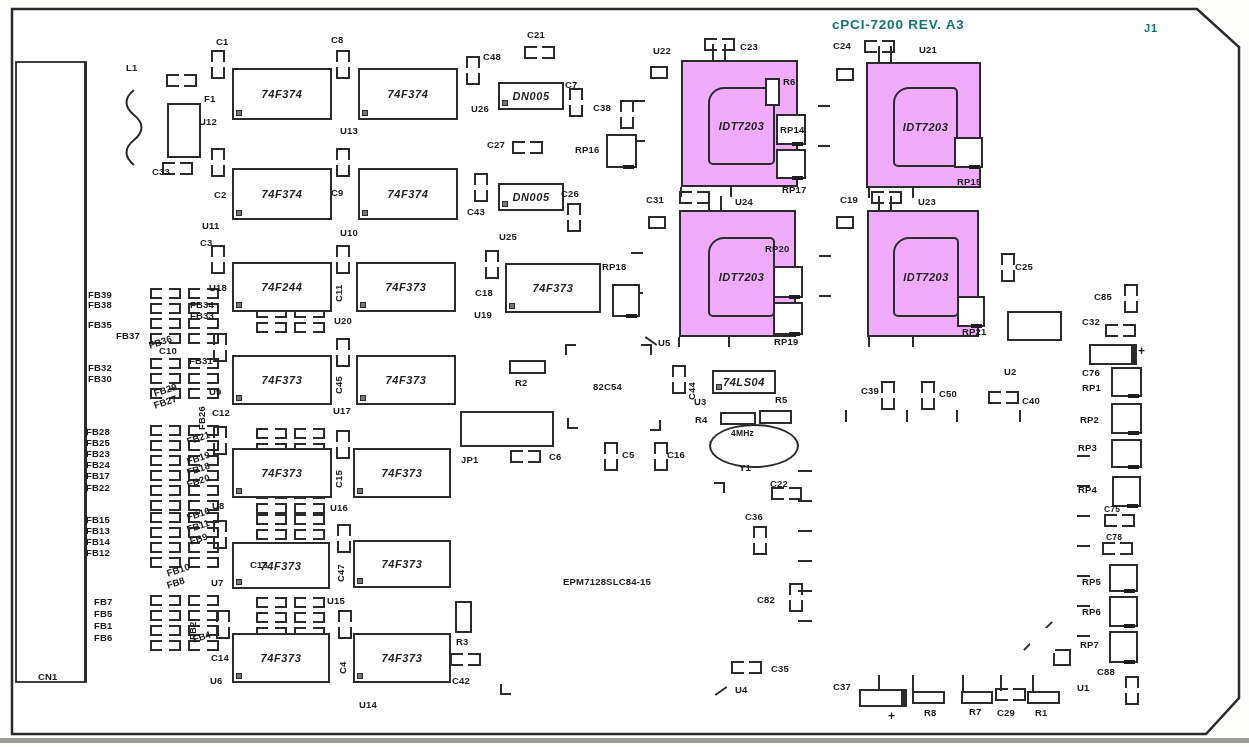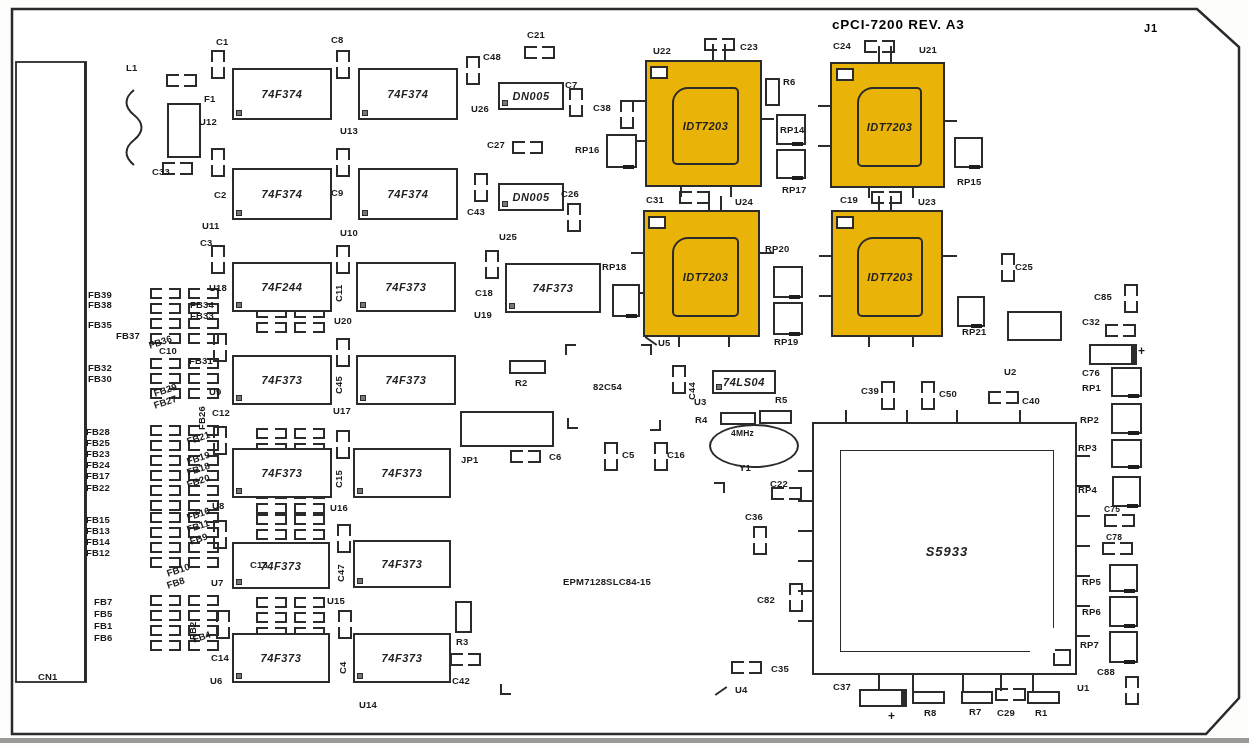--- a/index.html
+++ b/index.html
@@ -6,21 +6,21 @@
   #board{position:relative;width:1249px;height:747px;background:#fdfdfc;overflow:hidden;
          font-family:"Liberation Sans",sans-serif;}
   #outline-svg{position:absolute;left:0;top:0;z-index:0;}
   .lbl{position:absolute;z-index:5;font:700 9.5px "Liberation Sans",sans-serif;color:#1b1b1b;
        letter-spacing:.2px;white-space:pre;line-height:10px;}
   .lbl.d{transform:rotate(-18deg);transform-origin:left center;}
   .lbl.v90{transform:rotate(-90deg);transform-origin:left top;}
   .lbl.sm{font-size:8.5px;}
   .lbl.plus{font-size:12px;line-height:10px;}
   .title-text{position:absolute;z-index:6;font:700 13.5px "Liberation Sans",sans-serif;
-       color:#000000;letter-spacing:.8px;}
+       color:#0f766e;letter-spacing:.8px;}
   .chip{position:absolute;z-index:3;border:2px solid #2b2b2b;background:#fff;
         display:flex;align-items:center;justify-content:center;box-sizing:border-box;}
   .chip .nm{font:italic 700 11px "Liberation Sans",sans-serif;color:#222;letter-spacing:.6px;}
   .chip .p1{position:absolute;left:2px;bottom:2px;width:6px;height:6px;
             border:1.5px solid #2b2b2b;background:#777;box-sizing:border-box;}
   .cap{position:absolute;z-index:2;display:flex;}
   .cap.v{flex-direction:column;gap:5px;}
   .cap.h{flex-direction:row;gap:5px;}
   .cap span{display:block;border:2px solid #2b2b2b;box-sizing:border-box;}
   .cap.v span{width:14px;height:12px;}
@@ -34,21 +34,21 @@
   .rbody{position:absolute;z-index:2;border:2px solid #2b2b2b;background:#fff;box-sizing:border-box;}
   .rbody.thick{border-width:2.5px;border-right-width:6px;}
   .rbody.ellipse{border-radius:50%;}
   .rbody.cover{border:none;background:#fff;z-index:4;}
   .ln{position:absolute;z-index:1;background:#2b2b2b;}
   .lm{position:absolute;z-index:1;width:11px;height:11px;box-sizing:border-box;}
   .lm.tl{border-left:2px solid #2b2b2b;border-top:2px solid #2b2b2b;}
   .lm.tr{border-right:2px solid #2b2b2b;border-top:2px solid #2b2b2b;}
   .lm.bl{border-left:2px solid #2b2b2b;border-bottom:2px solid #2b2b2b;}
   .lm.br{border-right:2px solid #2b2b2b;border-bottom:2px solid #2b2b2b;}
-  .fifo{position:absolute;z-index:2;border:2px solid #2b2b2b;box-sizing:border-box;background:#eab308;}
+  .fifo{position:absolute;z-index:2;border:2px solid #2b2b2b;box-sizing:border-box;background:#f0abfc;margin-left:36px;}
   .fifo .inner{position:absolute;border:2px solid #2b2b2b;border-radius:16px 5px 5px 5px;
                box-sizing:border-box;display:flex;align-items:center;justify-content:center;}
   .fifo .nm,.big .nm{font:italic 700 11px "Liberation Sans",sans-serif;color:#222;letter-spacing:.5px;}
   .big{position:absolute;z-index:2;border:2px solid #2b2b2b;box-sizing:border-box;background:#fff;}
   .big .inner{position:absolute;border:1.8px solid #2b2b2b;box-sizing:border-box;
               display:flex;align-items:center;justify-content:center;}
   .big .nm{font-size:13px;letter-spacing:1px;}
   .ladder{position:absolute;z-index:2;}
   .lrow{display:flex;gap:7px;margin-bottom:4px;}
   .bk{width:12px;height:11px;border:2px solid #2b2b2b;box-sizing:border-box;}
@@ -79,25 +79,20 @@
       </div>
     </div>
     <div class="fifo" style="left: 643px; top: 210px; width: 117px; height: 127px;">
       <div class="inner" style="left: 27px; top: 25px; width: 67px; height: 80px;">
         <span class="nm">IDT7203</span>
       </div>
     </div>
     <div class="fifo" style="left: 831px; top: 210px; width: 112px; height: 127px;">
       <div class="inner" style="left: 24px; top: 25px; width: 66px; height: 80px;">
         <span class="nm">IDT7203</span>
-      </div>
-    </div>
-    <div class="big" style="left: 812px; top: 422px; width: 265px; height: 253px;">
-      <div class="inner" style="left: 26px; top: 26px; width: 214px; height: 202px;">
-        <span class="nm">S5933</span>
       </div>
     </div>
     <div class="rbody" style="left: 167px; top: 103px; width: 34px; height: 55px;"></div>
     <div class="rbody" style="left: 460px; top: 411px; width: 94px; height: 36px;"></div>
     <div class="rbody" style="left: 509px; top: 360px; width: 37px; height: 14px;"></div>
     <div class="rbody" style="left: 455px; top: 601px; width: 17px; height: 32px;"></div>
     <div class="rbody" style="left: 765px; top: 78px; width: 15px; height: 28px;"></div>
     <div class="rbody" style="left: 720px; top: 412px; width: 36px; height: 13px;"></div>
     <div class="rbody" style="left: 759px; top: 410px; width: 33px; height: 14px;"></div>
     <div class="rbody" style="left: 1007px; top: 311px; width: 55px; height: 30px;"></div>

